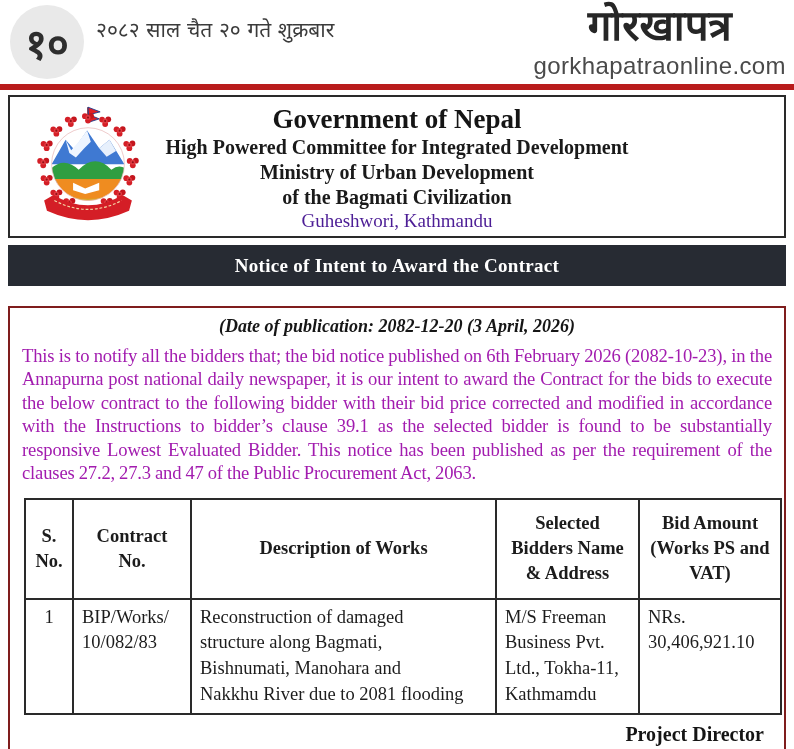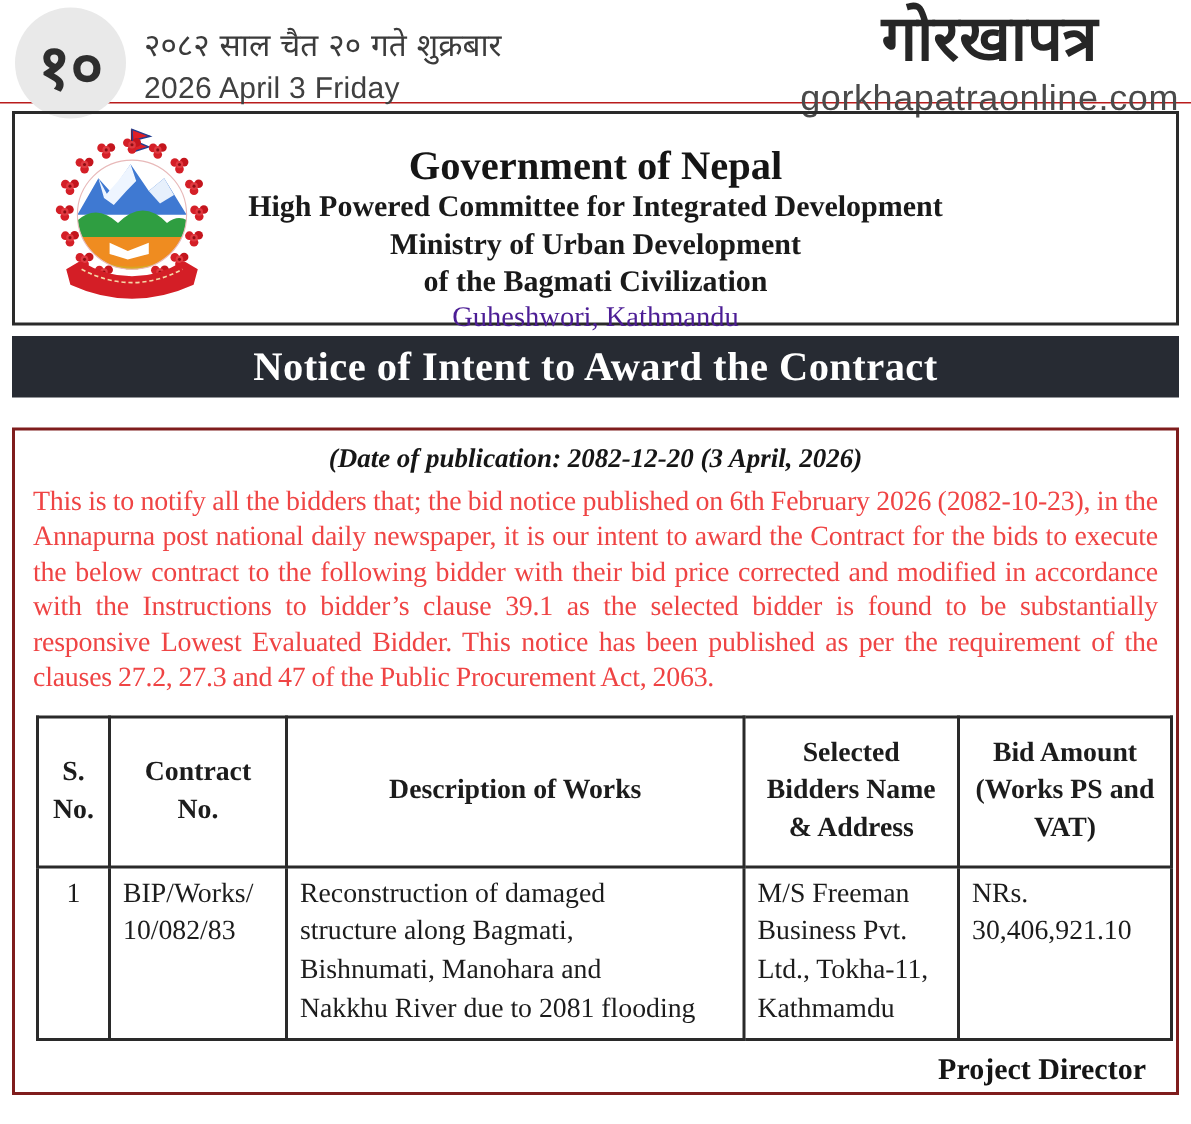--- a/index.html
+++ b/index.html
@@ -1,20 +1,20 @@
 <!DOCTYPE html>
 <html><head>
 <meta charset="utf-8">
 <style>
   * { box-sizing: border-box; margin: 0; padding: 0; }
   html, body { width: 794px; height: 749px; background: #ffffff; overflow: hidden; }
   body { font-family: "Liberation Serif", serif; color: #1c1c1c; }
 
   
-  .masthead { position: relative; height: 69px; border-bottom: 1px solid #b91c1c; }
+  .masthead { position: relative; height: 90px; border-bottom: 6px solid #b91c1c; }
   .issue-circle {
     position: absolute; left: 10px; top: 5px; width: 74px; height: 74px;
     border-radius: 50%; background: #e9e9e9;
     display: flex; align-items: center; justify-content: center;
     font-size: 42px; color: #2e2e2e; font-weight: bold;
     font-family: "DejaVu Sans", "Liberation Serif", sans-serif;
   }
   .date-block { position: absolute; left: 96px; top: 15px; }
   .date-np { font-size: 21px; color: #3b3b3b; font-family: "DejaVu Sans", sans-serif; }
   .date-en { font-size: 20px; color: #404040; margin-top: 5px; letter-spacing: .2px;
@@ -23,35 +23,35 @@
   .brand-np { font-size: 42px; font-weight: bold; color: #262626; line-height: 1.05;
               font-family: "DejaVu Sans", sans-serif; }
   .brand-url { font-size: 24px; color: #4a4a4a; margin-top: 4px; letter-spacing: .4px;
                font-family: "Liberation Sans", sans-serif; }
 
   
   .doc { margin: 5px 8px 0 8px; }
 
   .header-box { position: relative; border: 2px solid #2a2a2a; height: 143px; }
   .emblem { position: absolute; left: 22px; top: 5px; width: 112px; height: 128px; }
-  .hdr-text { text-align: center; padding-top: 19px; }
+  .hdr-text { text-align: center; padding-top: 7px; }
   .hdr-govt { font-size: 27px; font-weight: bold; line-height: 1.15; color: #151515; }
   .hdr-line { font-size: 20px; font-weight: bold; line-height: 1.24; color: #1a1a1a; }
   .hdr-addr { font-size: 19px; font-weight: normal; line-height: 1.24; color: #4c1d95; }
 
   .banner { margin-top: 7px; height: 41px; background: #272b33;
             display: flex; align-items: center; justify-content: center; }
-  .banner-title { color: #ffffff; font-size: 27px; font-weight: bold; letter-spacing: .3px; }
+  .banner-title { color: #ffffff; font-size: 19px; font-weight: bold; letter-spacing: .3px; }
 
   .body-box { border: 2px solid #7f1d1d; margin-top: 20px; height: 445px;
               padding: 6px 12px 0 12px; overflow: hidden; }
   .pub-date { text-align: center; font-weight: bold; font-style: italic;
               font-size: 18px; margin: 2px 0 7px 0; color: #161616; }
   .notice-text { font-size: 18.6px; line-height: 1.26; text-align: justify;
-                 letter-spacing: -0.15px; word-spacing: -0.5px; color: #ef4444; }
+                 letter-spacing: -0.15px; word-spacing: -0.5px; color: #a21caf; }
 
   table.award { border-collapse: collapse; table-layout: fixed; width: 756px; margin: 13px 0 0 2px; }
   .award th, .award td { border: 2px solid #2a2a2a; font-size: 18.5px;
                          white-space: pre-line; padding: 5px 8px; }
   .award th { font-weight: bold; text-align: center; vertical-align: middle;
               height: 100px; line-height: 1.35; }
   .award td { vertical-align: top; text-align: left; height: 108px; line-height: 1.4; }
   .award td.sno { text-align: center; }
 
   .signature { text-align: right; font-weight: bold; font-size: 20px;
@@ -59,21 +59,20 @@
 </style>
 </head>
 <body>
 
 <div class="masthead">
   <div class="issue-circle">
     <span>१०</span>
   </div>
   <div class="date-block">
     <div class="date-np">२०८२ साल चैत २० गते शुक्रबार</div>
-    <div class="date-en">2026 April 3 Friday</div>
   </div>
   <div class="brand">
     <div class="brand-np">गोरखापत्र</div>
     <div class="brand-url">gorkhapatraonline.com</div>
   </div>
 </div>
 
 <div class="doc">
 
   <div class="header-box">

